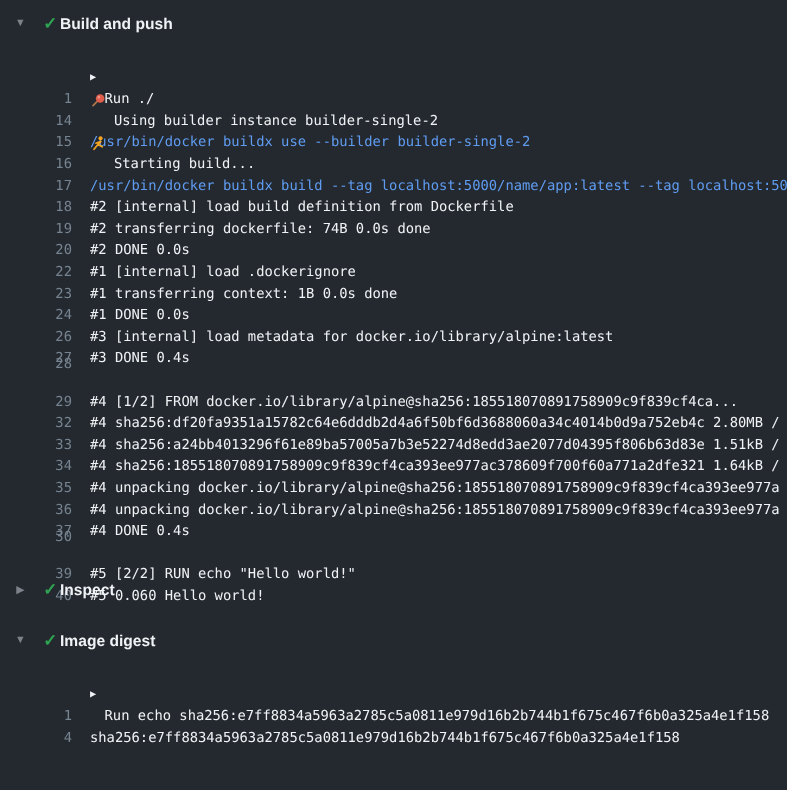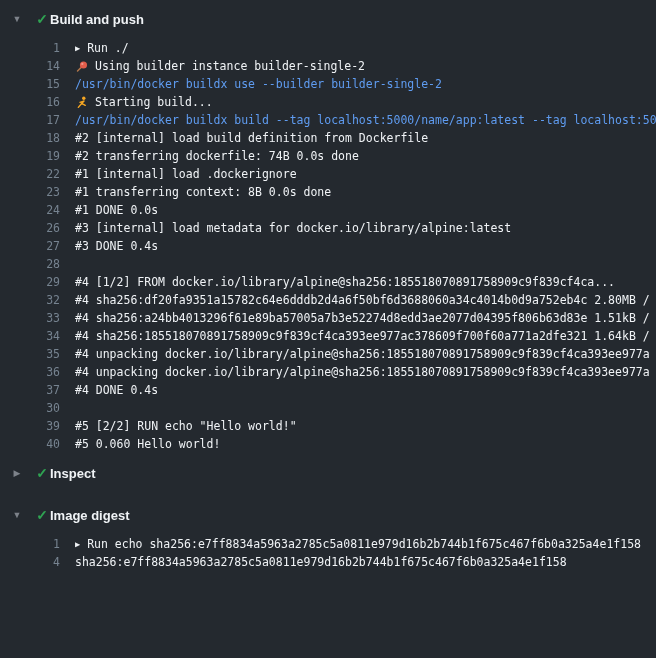--- a/index.html
+++ b/index.html
@@ -36,21 +36,21 @@
   }
   .ln {
     width:60px; flex:none; text-align:right;
     color:#768390; cursor:pointer;
   }
   .content {
     padding-left:15px; flex:1; overflow:hidden;
     display:flex; align-items:baseline; white-space:pre;
   }
   .content.cmd .txt { color:#5f9cf1; font-weight:normal; }
-  .txt { white-space:pre; color:#f0f3f6; }
+  .txt { white-space:pre; color:#f0f3f6;margin-top:34px; }
   .run-arrow {
     font-size:8.5px; color:#f0f3f6; margin-right:7px;
     align-self:center; line-height:1; cursor:pointer;
   }
   .emoji-icon { width:14px; height:13px; margin-right:6px; align-self:center; flex:none; }
 </style>
 </head>
 <body>
 
 <div class="log-root" id="log-root">
@@ -68,22 +68,23 @@
               <circle cx="8.4" cy="4.8" r="1.4" fill="#f0968a"></circle>
             </svg><span class="txt">Using builder instance builder-single-2</span></span></div>
         <div class="log-line"><span class="ln">15</span><span class="content cmd"><span class="txt">/usr/bin/docker buildx use --builder builder-single-2</span></span></div>
         <div class="log-line"><span class="ln">16</span><span class="content"><svg viewBox="0 0 16 16" class="emoji-icon">
               <circle cx="10.2" cy="2.8" r="2.1" fill="#f5a623"></circle>
               <path d="M3.5 14 L7.5 9.2 L10.5 6.2 M7.5 9.2 L12 11.5 M5.5 7.8 L10 6.2" stroke="#f5a623" stroke-width="1.7" fill="none" stroke-linecap="round"></path>
             </svg><span class="txt">Starting build...</span></span></div>
         <div class="log-line"><span class="ln">17</span><span class="content cmd"><span class="txt">/usr/bin/docker buildx build --tag localhost:5000/name/app:latest --tag localhost:50</span></span></div>
         <div class="log-line"><span class="ln">18</span><span class="content"><span class="txt">#2 [internal] load build definition from Dockerfile</span></span></div>
         <div class="log-line"><span class="ln">19</span><span class="content"><span class="txt">#2 transferring dockerfile: 74B 0.0s done</span></span></div>
+        <div class="log-line"><span class="ln">20</span><span class="content"><span class="txt">#2 DONE 0.0s</span></span></div>
         <div class="log-line"><span class="ln">22</span><span class="content"><span class="txt">#1 [internal] load .dockerignore</span></span></div>
-        <div class="log-line"><span class="ln">23</span><span class="content"><span class="txt">#1 transferring context: 8B 0.0s done</span></span></div>
+        <div class="log-line"><span class="ln">23</span><span class="content"><span class="txt">#1 transferring context: 1B 0.0s done</span></span></div>
         <div class="log-line"><span class="ln">24</span><span class="content"><span class="txt">#1 DONE 0.0s</span></span></div>
         <div class="log-line"><span class="ln">26</span><span class="content"><span class="txt">#3 [internal] load metadata for docker.io/library/alpine:latest</span></span></div>
         <div class="log-line"><span class="ln">27</span><span class="content"><span class="txt">#3 DONE 0.4s</span></span></div>
         <div class="log-line"><span class="ln">28</span><span class="content"><span class="txt"></span></span></div>
         <div class="log-line"><span class="ln">29</span><span class="content"><span class="txt">#4 [1/2] FROM docker.io/library/alpine@sha256:185518070891758909c9f839cf4ca...</span></span></div>
         <div class="log-line"><span class="ln">32</span><span class="content"><span class="txt">#4 sha256:df20fa9351a15782c64e6dddb2d4a6f50bf6d3688060a34c4014b0d9a752eb4c 2.80MB /</span></span></div>
         <div class="log-line"><span class="ln">33</span><span class="content"><span class="txt">#4 sha256:a24bb4013296f61e89ba57005a7b3e52274d8edd3ae2077d04395f806b63d83e 1.51kB /</span></span></div>
         <div class="log-line"><span class="ln">34</span><span class="content"><span class="txt">#4 sha256:185518070891758909c9f839cf4ca393ee977ac378609f700f60a771a2dfe321 1.64kB /</span></span></div>
         <div class="log-line"><span class="ln">35</span><span class="content"><span class="txt">#4 unpacking docker.io/library/alpine@sha256:185518070891758909c9f839cf4ca393ee977a</span></span></div>
         <div class="log-line"><span class="ln">36</span><span class="content"><span class="txt">#4 unpacking docker.io/library/alpine@sha256:185518070891758909c9f839cf4ca393ee977a</span></span></div>

